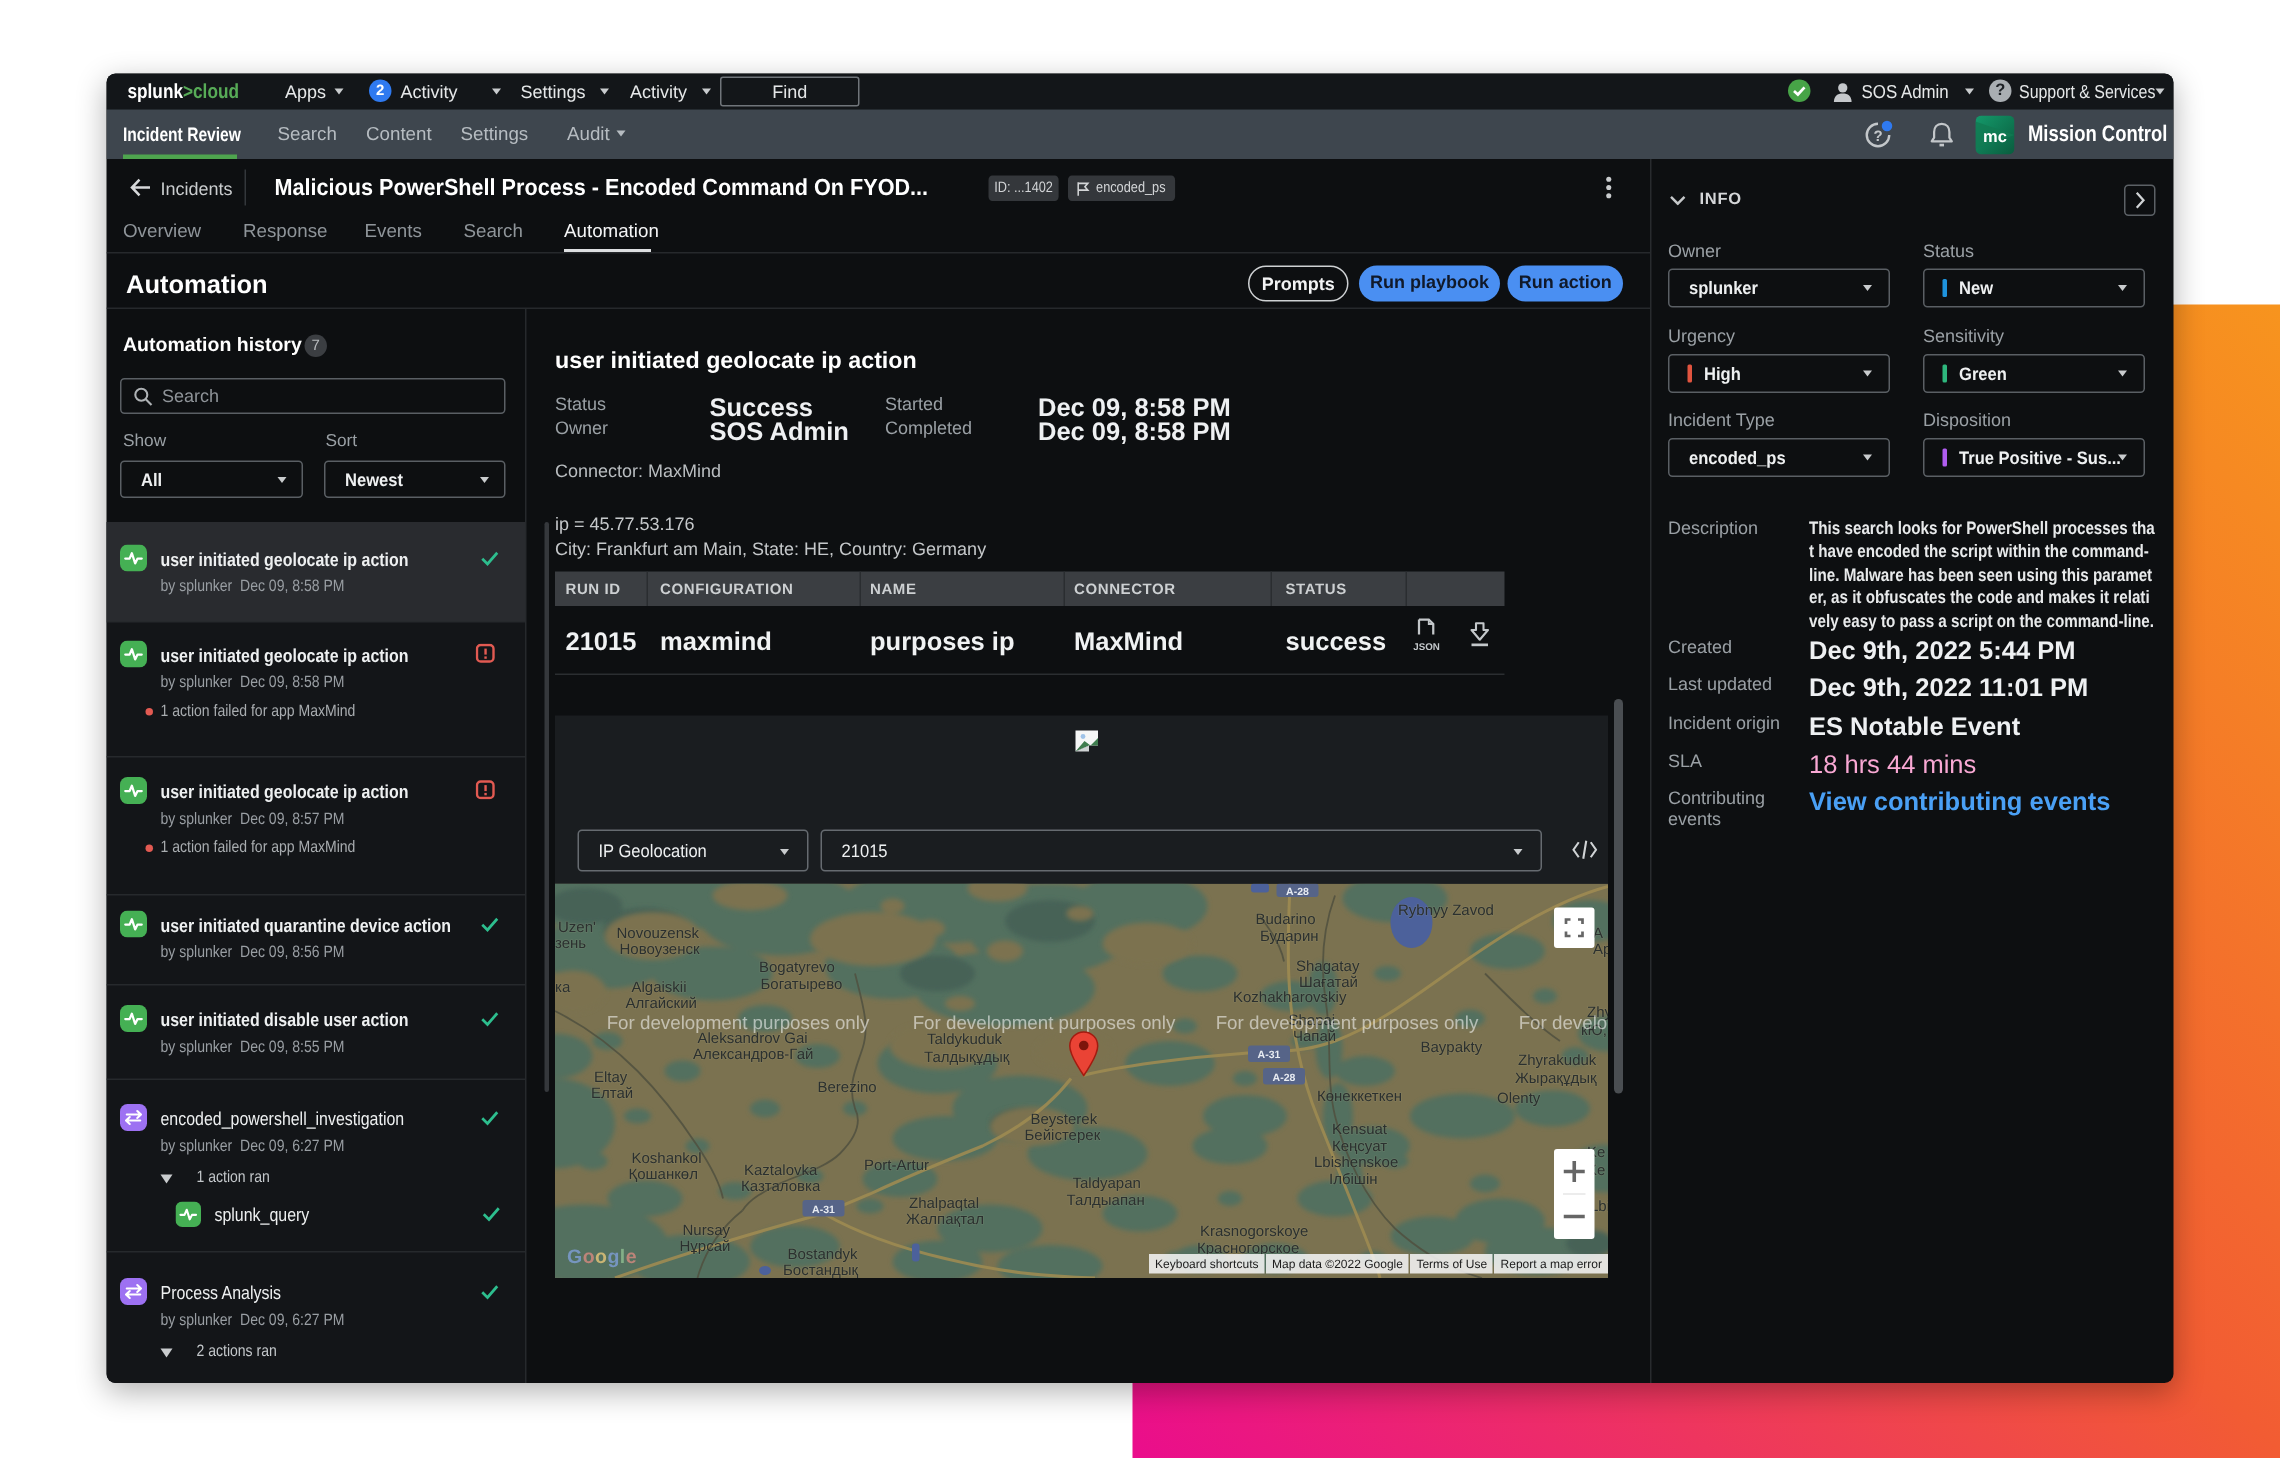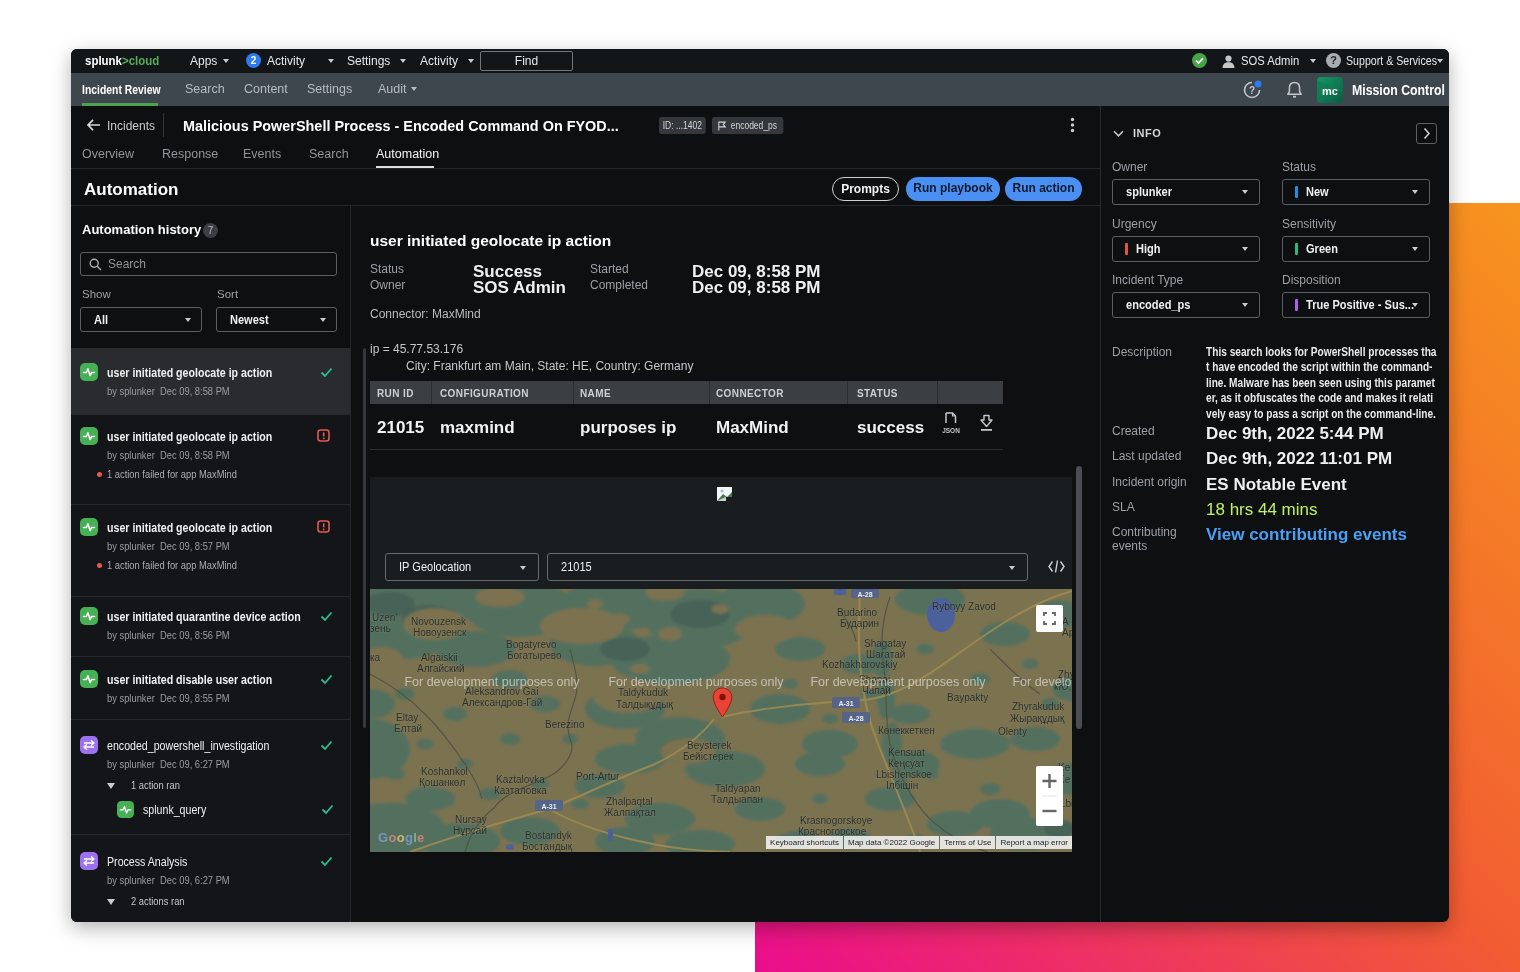--- a/index.html
+++ b/index.html
@@ -272,21 +272,21 @@
       <div class="lbl" style="left:299px;top:213px;">Status</div>
       <div class="val" style="left:402px;top:213px;">Success</div>
       <div class="lbl" style="left:519px;top:213px;">Started</div>
       <div class="val" style="left:621px;top:213px;">Dec 09, 8:58 PM</div>
       <div class="lbl" style="left:299px;top:229px;">Owner</div>
       <div class="val" style="left:402px;top:229px;">SOS Admin</div>
       <div class="lbl" style="left:519px;top:229px;">Completed</div>
       <div class="val" style="left:621px;top:229px;">Dec 09, 8:58 PM</div>
       <div class="lbl" style="left:299px;top:258px;color:#b9bdc0;">Connector: MaxMind</div>
       <div class="lbl" style="left:299px;top:293px;color:#c5c8ca;">ip = 45.77.53.176</div>
-      <div class="lbl" style="left:299px;top:310px;color:#c5c8ca;margin-left:36px;">City: Frankfurt am Main, State: HE, Country: Germany</div>
+      <div class="lbl" style="left:299px;top:310px;color:#c5c8ca;">City: Frankfurt am Main, State: HE, Country: Germany</div>
 
       <div class="abs" style="left:299px;top:332px;width:633px;height:23px;background:#3b3e42;"></div>
       <div class="abs" style="left:360px;top:332px;width:1px;height:23px;background:#2a2d30;"></div>
       <div class="abs" style="left:502px;top:332px;width:1px;height:23px;background:#2a2d30;"></div>
       <div class="abs" style="left:638px;top:332px;width:1px;height:23px;background:#2a2d30;"></div>
       <div class="abs" style="left:776px;top:332px;width:1px;height:23px;background:#2a2d30;"></div>
       <div class="abs" style="left:866px;top:332px;width:1px;height:23px;background:#2a2d30;"></div>
       <div class="abs thh" style="left:306px;top:339px;">RUN ID</div>
       <div class="abs thh" style="left:369px;top:339px;">CONFIGURATION</div>
       <div class="abs thh" style="left:509px;top:339px;">NAME</div>
@@ -609,18 +609,18 @@
         </div>
       <div class="lbl" style="left:1041px;top:296px;">Description</div>
       <div class="abs" style="left:1135px;top:296px;color:#e8eaeb;font-size:12px;font-weight:700;line-height:15.4px;white-space:nowrap;transform:scaleX(0.845);transform-origin:left top;">This search looks for PowerShell processes tha<br>t have encoded the script within the command-<br>line. Malware has been seen using this paramet<br>er, as it obfuscates the code and makes it relati<br>vely easy to pass a script on the command-line.</div>
       <div class="lbl" style="left:1041px;top:375px;">Created</div>
       <div class="val" style="left:1135px;top:375px;">Dec 9th, 2022 5:44 PM</div>
       <div class="lbl" style="left:1041px;top:400px;">Last updated</div>
       <div class="val" style="left:1135px;top:400px;">Dec 9th, 2022 11:01 PM</div>
       <div class="lbl" style="left:1041px;top:426px;">Incident origin</div>
       <div class="val" style="left:1135px;top:426px;">ES Notable Event</div>
       <div class="lbl" style="left:1041px;top:451px;">SLA</div>
-      <div class="val" style="left:1135px;top:451px;font-weight:400;color:#bef264;">18 hrs 44 mins</div>
+      <div class="val" style="left:1135px;top:451px;font-weight:400;color:#f9a8d4;">18 hrs 44 mins</div>
       <div class="lbl" style="left:1041px;top:476px;">Contributing<br>events</div>
       <div class="val" style="left:1135px;top:476px;color:#4aa0f5;">View contributing events</div>
     </div>
   </div>
 </div>
 
 </body></html>

